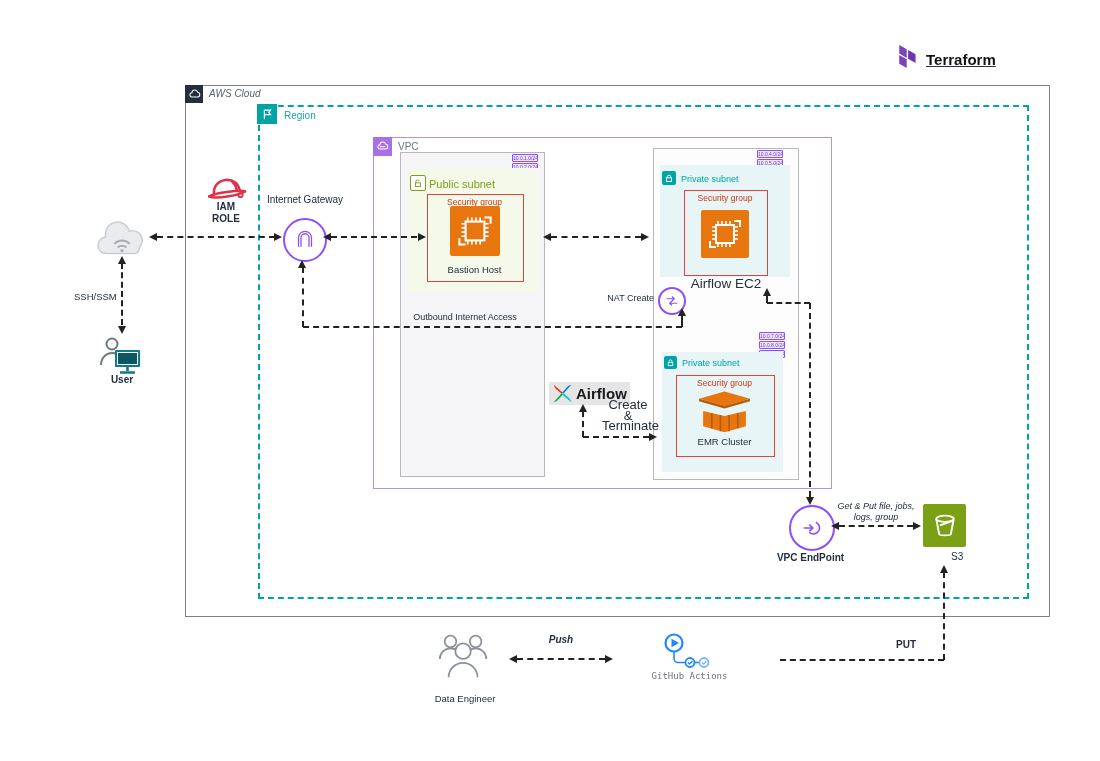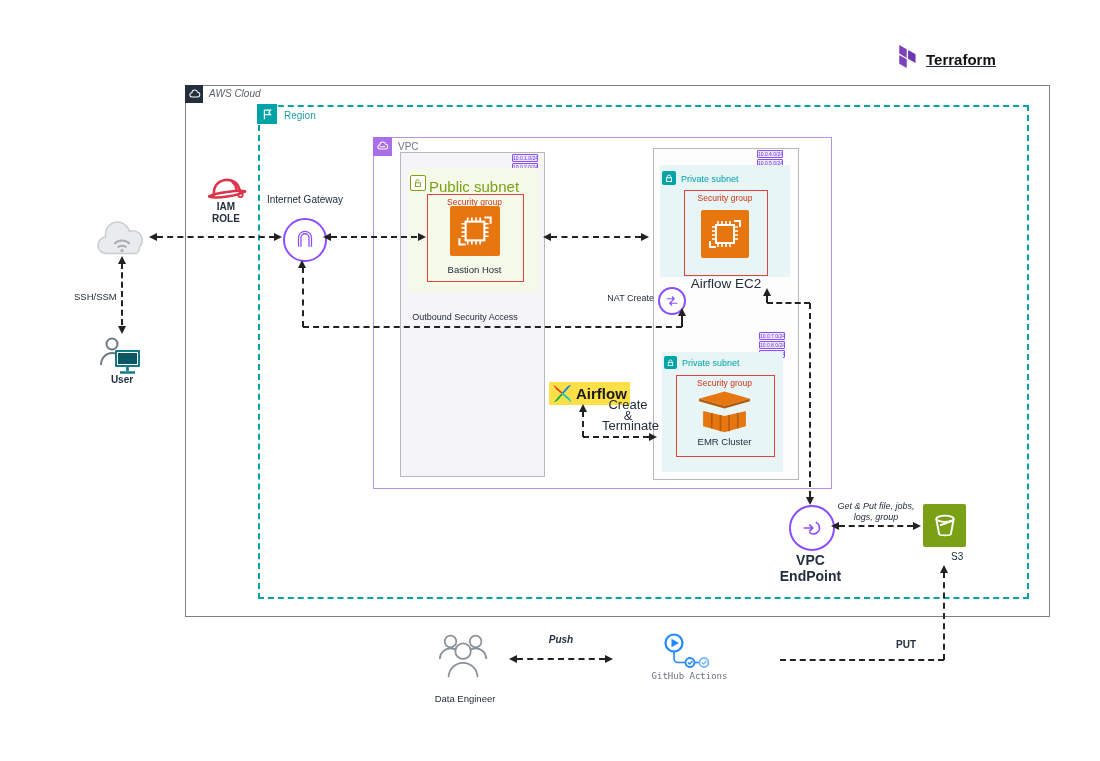--- a/index.html
+++ b/index.html
@@ -75,21 +75,21 @@
     <div class="chip">10.0.3.0/24</div>
   </div>
 
   <div class="abs subnet-pub" style="left:408px;top:168px;width:130px;height:124px;"></div>
   <div class="abs grp-icon" style="left:410px;top:175px;width:14px;height:14px;border:1.4px solid #7AA116;border-radius:2px;background:#fff;">
     <svg width="10" height="10" viewBox="0 0 12 12">
         <path d="M3.5 6V4.3a2 2 0 0 1 4-.4" fill="none" stroke="#7AA116" stroke-width="1.1"></path>
         <rect x="3" y="5.8" width="6" height="4.4" fill="none" stroke="#7AA116" stroke-width="1.1"></rect>
       </svg>
   </div>
-  <div class="lbl" style="left:429px;top:178px;font-size:15px;color:#7AA116;">Public subnet</div>
+  <div class="lbl" style="left:429px;top:178px;font-size:11px;color:#7AA116;">Public subnet</div>
 
   <div class="abs sg-box" style="left:427px;top:194px;width:95px;height:86px;"></div>
   <div class="lbl ctr" style="left:427px;top:197px;width:95px;font-size:8.5px;color:#d13212;">Security group</div>
   <svg class="abs" style="left:450px;top:206px;" width="50" height="50" viewBox="0 0 48 48">
     <rect width="48" height="48" rx="2" fill="#E8760F"></rect>
     <path d="M33 11h6v6 M15 37h-6v-6" fill="none" stroke="#fff" stroke-width="2"></path>
     <rect x="15" y="15" width="18" height="18" fill="none" stroke="#fff" stroke-width="2"></rect>
     <g stroke="#fff" stroke-width="1.6">
       <path d="M17 15v-4M21 15v-4M25 15v-4M29 15v-4M17 33v4M21 33v4M25 33v4M29 33v4"></path>
       <path d="M15 17h-4M15 21h-4M15 25h-4M15 29h-4M33 17h4M33 21h4M33 25h4M33 29h4"></path>
@@ -191,42 +191,42 @@
 
   <svg class="abs" style="left:98px;top:336px;" width="50" height="40" viewBox="0 0 50 40">
     <circle cx="14" cy="8" r="5.5" fill="none" stroke="#707880" stroke-width="2"></circle>
     <path d="M3 29c0-7 5-12 11-12 3.4 0 6.4 1.5 8.4 4" fill="none" stroke="#707880" stroke-width="2"></path>
     <rect x="17" y="14" width="25" height="17" rx="1" fill="#10798a"></rect>
     <rect x="19.5" y="16.5" width="20" height="12" fill="#0a5663" stroke="#fff" stroke-width="1"></rect>
     <path d="M29.5 31v4M22 36.5h15" stroke="#10798a" stroke-width="2.6" fill="none"></path>
   </svg>
   <div class="lbl ctr" style="left:100px;top:374px;width:44px;font-weight:700;font-size:10px;">User</div>
 
-  <div class="abs" style="left:549px;top:382px;display:flex;align-items:center;background:#fde047;padding:1px 3px;">
+  <div class="abs" style="left:549px;top:382px;display:flex;align-items:center;background:#e5e5e5;padding:1px 3px;">
     <svg width="21" height="21" viewBox="0 0 24 24">
       <path d="M2 2 L12.4 11 L11 12.4 L6.5 8.5 C4 6.6 2.5 4.6 2 2 Z" fill="#E43921"></path>
       <path d="M22 2 L13 12.4 L11.6 11 L15.5 6.5 C17.4 4 19.4 2.5 22 2 Z" fill="#017CEE"></path>
       <path d="M22 22 L11.6 13 L13 11.6 L17.5 15.5 C20 17.4 21.5 19.4 22 22 Z" fill="#00C7D4"></path>
       <path d="M2 22 L11 11.6 L12.4 13 L8.5 17.5 C6.6 20 4.6 21.5 2 22 Z" fill="#00AD46"></path>
     </svg>
     <span style="font-size:15px;font-weight:600;color:#17191c;margin-left:3px;">Airflow</span>
   </div>
   <div class="lbl ctr" style="left:602px;top:400px;width:52px;font-size:13px;line-height:10.5px;">
     <div>Create</div>
     <div>&amp;</div>
     <div>Terminate</div>
   </div>
 
   <div class="node-circle" style="left:789px;top:505px;width:42px;height:42px;border:2.5px solid #8C4FFF;">
     <svg width="32" height="32" viewBox="0 0 42 42" fill="none" stroke="#8C4FFF" stroke-width="2.2">
       <path d="M26 13.5a8 8 0 1 1-8.5 13.3"></path>
       <path d="M10 21h12M17.5 16.5L22 21l-4.5 4.5"></path>
     </svg>
   </div>
-  <div class="lbl ctr" style="left:768px;top:552px;width:85px;font-weight:700;font-size:14px;">VPC EndPoint</div>
+  <div class="lbl ctr" style="left:768px;top:552px;width:85px;font-weight:700;font-size:10px;">VPC EndPoint</div>
 
   <div class="abs grp-icon" style="left:923px;top:504px;width:43px;height:43px;background:#7AA116;border-radius:2px;">
     <svg width="30" height="30" viewBox="0 0 24 24" fill="none" stroke="#fff" stroke-width="1.5">
       <ellipse cx="12" cy="6.2" rx="7" ry="2.5"></ellipse>
       <path d="M5 6.2l2.3 12.2c.2 1.5 9.2 1.5 9.4 0L19 6.2"></path>
       <path d="M8 11.5l9.5-3.5"></path>
     </svg>
   </div>
   <div class="lbl" style="left:951px;top:551px;font-size:10px;">S3</div>
 
@@ -269,21 +269,21 @@
 
   <div class="hl" style="left:551px;top:236px;width:90px;"></div>
   <div class="ah ah-l" style="left:543px;top:233px;"></div>
   <div class="ah ah-r" style="left:641px;top:233px;"></div>
 
   <div class="vl" style="left:302px;top:267px;height:60px;"></div>
   <div class="hl" style="left:303px;top:326px;width:379px;"></div>
   <div class="vl" style="left:681px;top:315px;height:12px;"></div>
   <div class="ah ah-u" style="left:298px;top:260px;"></div>
   <div class="ah ah-u" style="left:678px;top:308px;"></div>
-  <div class="lbl ctr" style="left:400px;top:312px;width:130px;font-size:9px;">Outbound Security Access</div>
+  <div class="lbl ctr" style="left:400px;top:312px;width:130px;font-size:9px;">Outbound Internet Access</div>
 
   <div class="ah ah-u" style="left:579px;top:404px;"></div>
   <div class="vl" style="left:582px;top:411px;height:26px;"></div>
   <div class="hl" style="left:583px;top:436px;width:66px;"></div>
   <div class="ah ah-r" style="left:649px;top:433px;"></div>
 
   <div class="ah ah-u" style="left:763px;top:288px;"></div>
   <div class="vl" style="left:766px;top:295px;height:8px;"></div>
   <div class="hl" style="left:767px;top:302px;width:43px;"></div>
   <div class="vl" style="left:809px;top:303px;height:194px;"></div>

